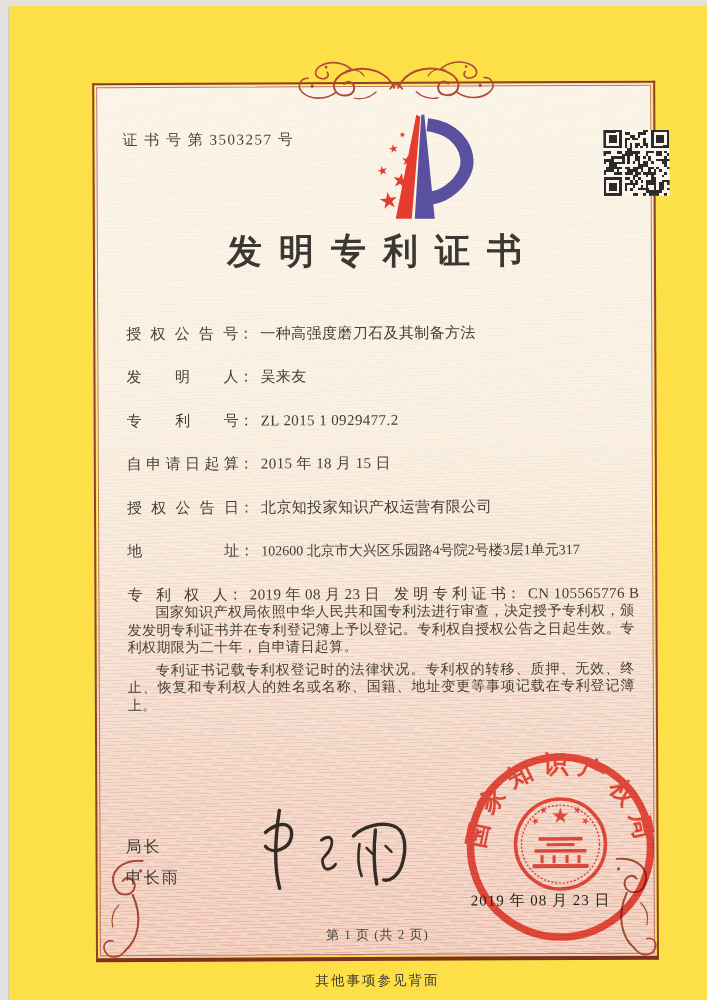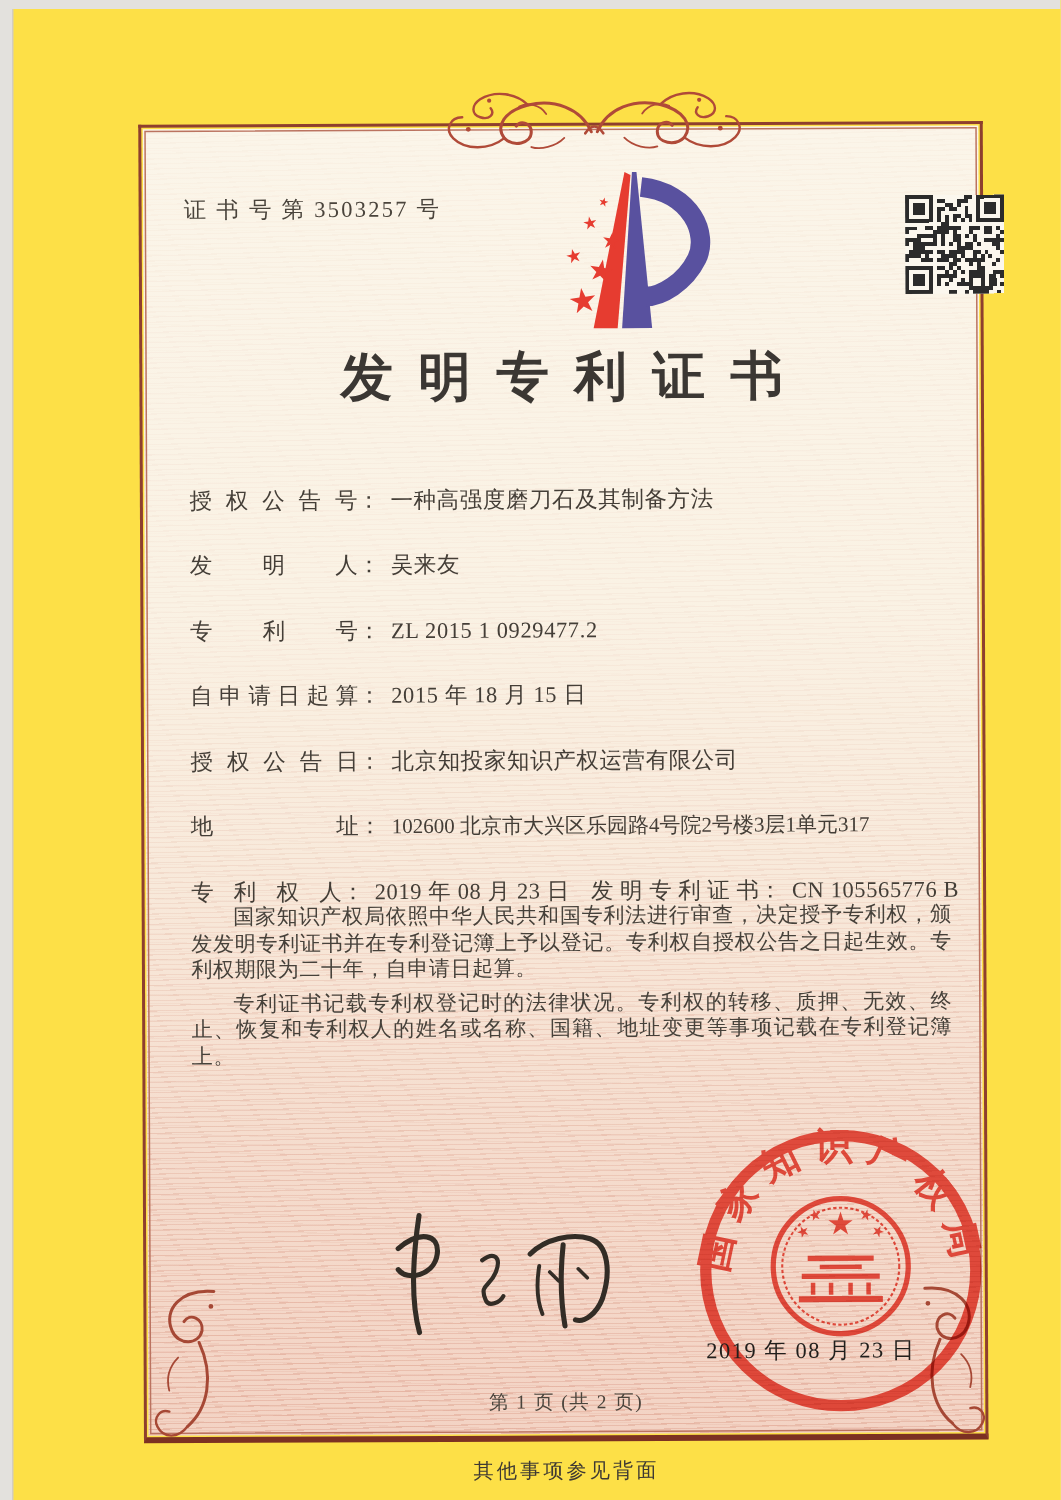--- a/index.html
+++ b/index.html
@@ -412,20 +412,24 @@
           <span>：</span>
       <span class="fv">CN 105565776 B</span>
     </span>
   </div>
 
   <div class="paras">
     <p>国家知识产权局依照中华人民共和国专利法进行审查，决定授予专利权，颁发发明专利证书并在专利登记簿上予以登记。专利权自授权公告之日起生效。专利权期限为二十年，自申请日起算。</p>
     <p>专利证书记载专利权登记时的法律状况。专利权的转移、质押、无效、终止、恢复和专利权人的姓名或名称、国籍、地址变更等事项记载在专利登记簿上。</p>
   </div>
 
+  <div class="signer">
+    <div>局长</div>
+    <div>申长雨</div>
+  </div>
 
   <svg class="signature" viewBox="0 0 190 105">
     <g fill="none" stroke="#332d26" stroke-width="3.4" stroke-linecap="round">
       <path d="M30,36 C44,24 58,26 56,40 C54,54 36,58 30,50"></path>
       <path d="M44,14 C40,40 38,70 44,92"></path>
       <path d="M86,44 C94,38 99,42 95,52 C91,62 84,60 88,70 C90,76 98,72 100,68" stroke-width="2.8"></path>
       <path d="M118,40 C128,30 146,26 158,30 C170,34 172,52 166,70 C162,80 154,86 148,84"></path>
       <path d="M140,34 C138,52 138,70 141,88"></path>
       <path d="M124,48 C122,60 122,70 126,80" stroke-width="2.6"></path>
       <path d="M131,52 l6,6 M150,50 l6,6" stroke-width="2.4"></path>

